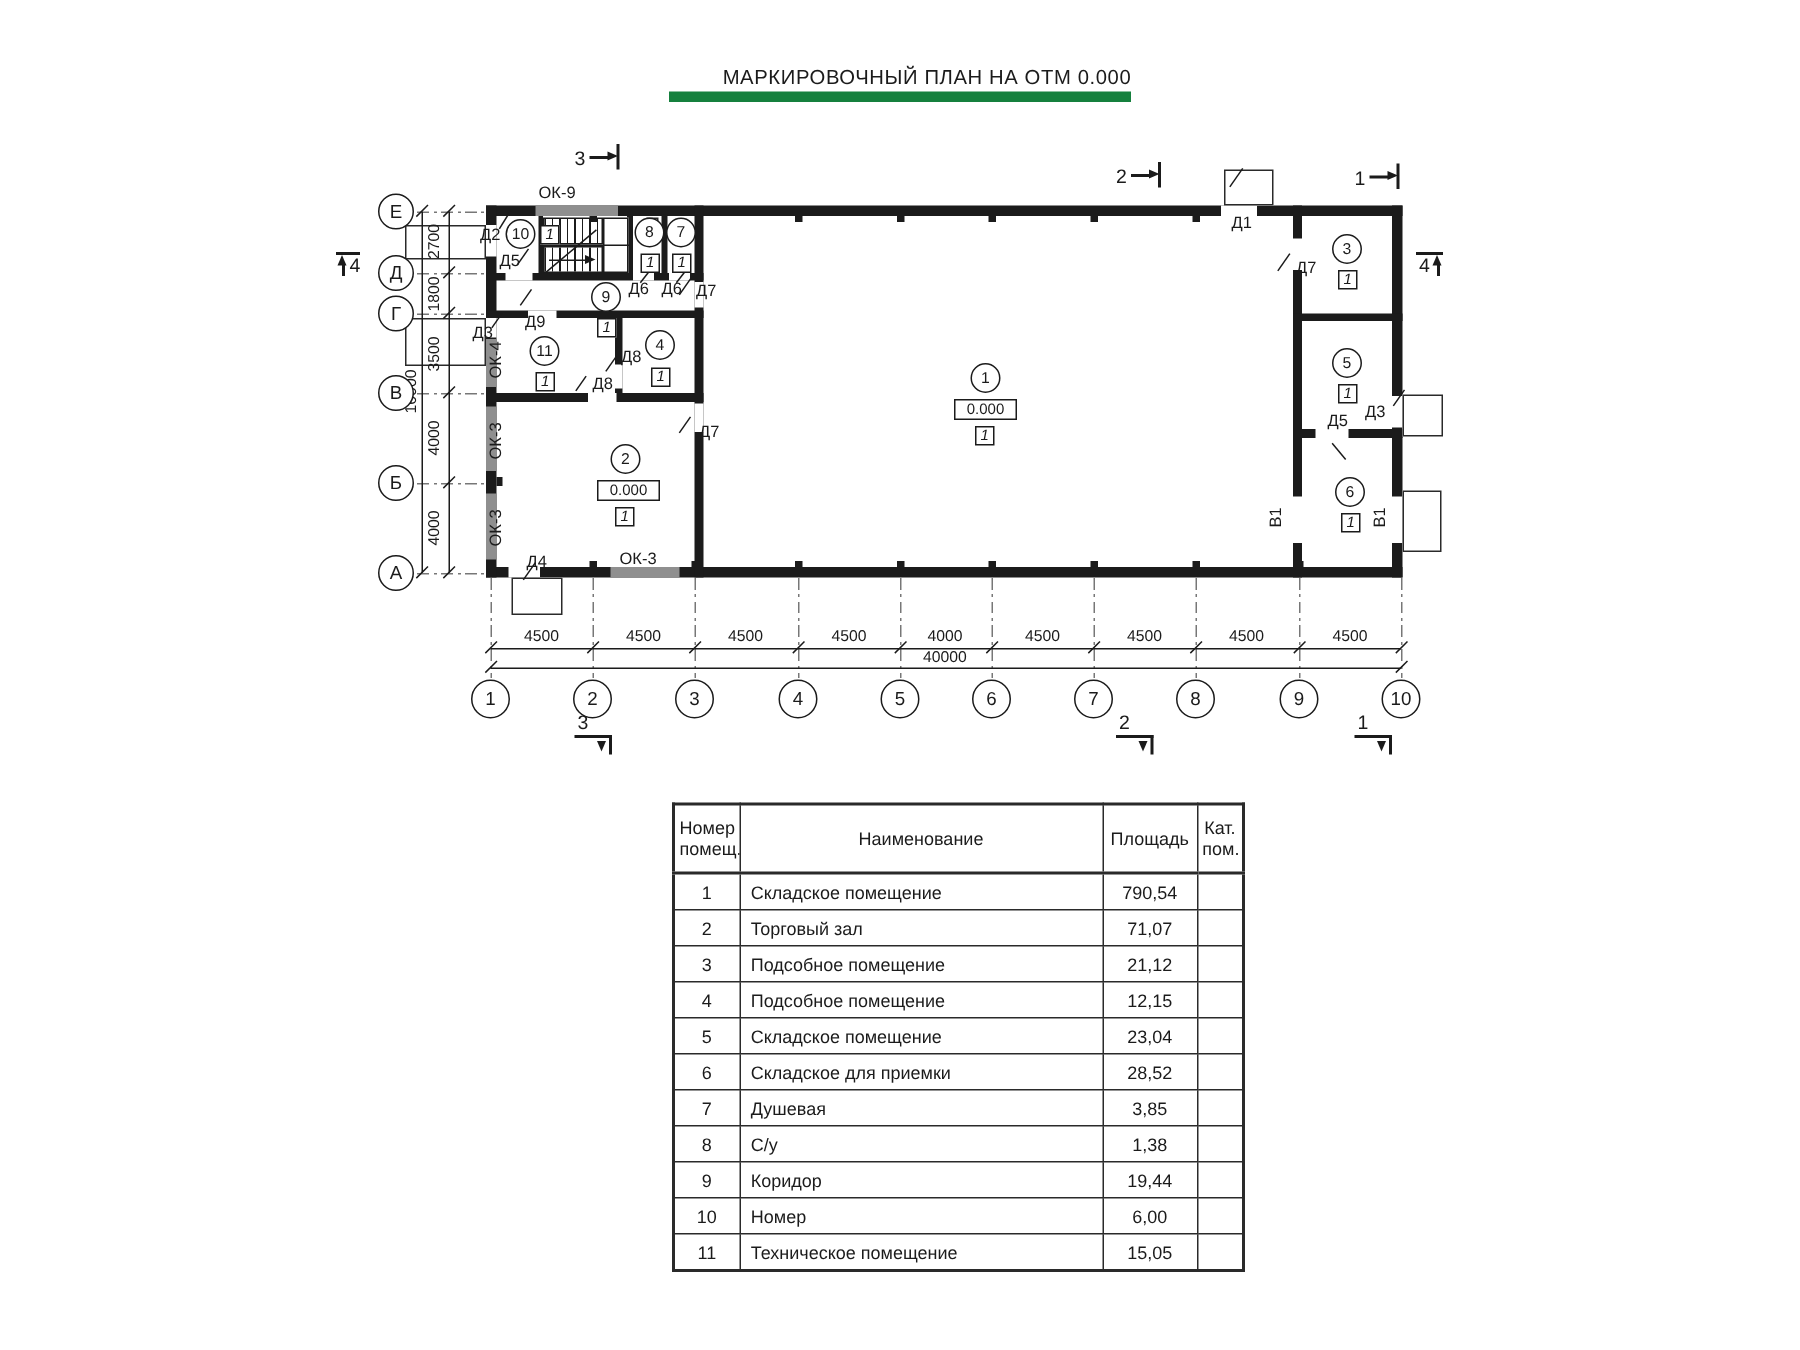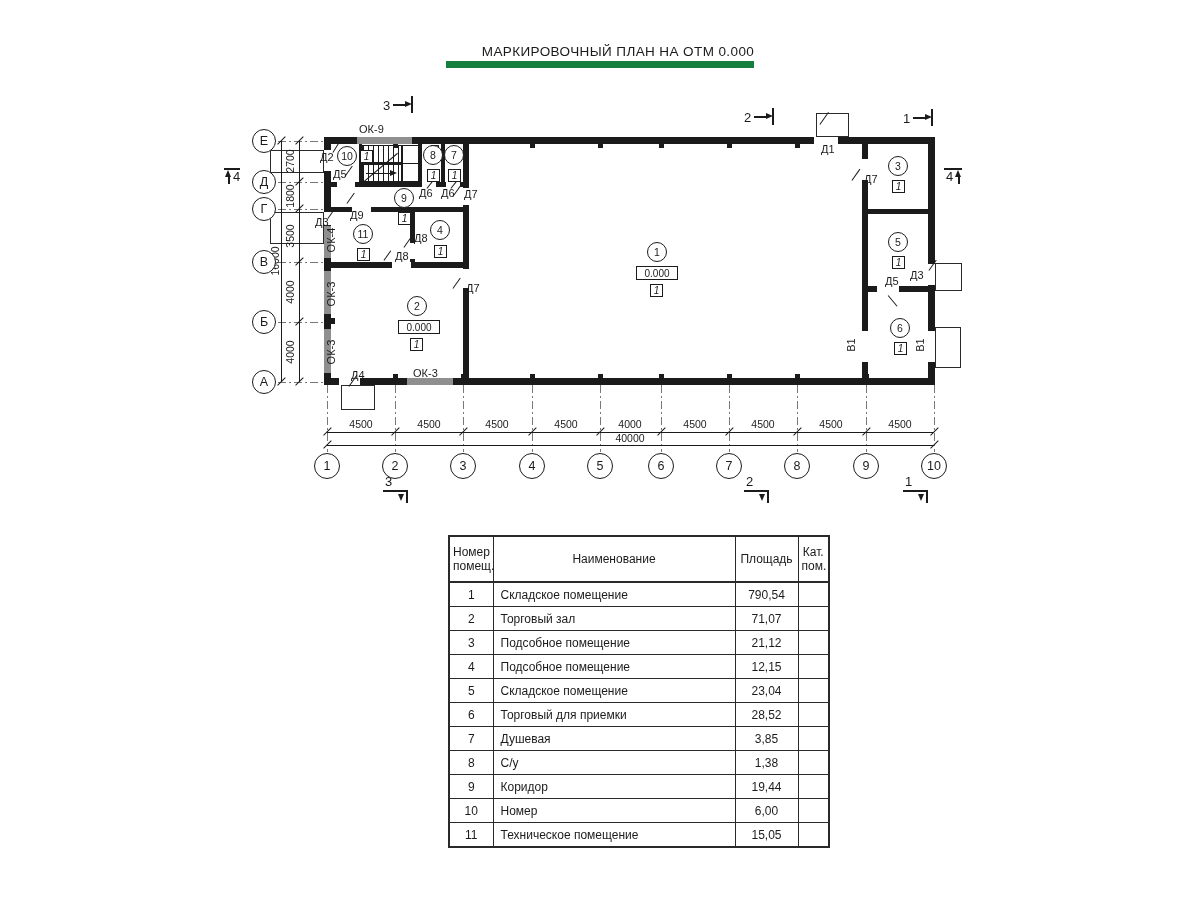--- a/index.html
+++ b/index.html
@@ -348,21 +348,21 @@
           <td class="cat"></td>
         </tr>
         <tr>
           <td class="num">5</td>
           <td class="name">Складское помещение</td>
           <td class="area">23,04</td>
           <td class="cat"></td>
         </tr>
         <tr>
           <td class="num">6</td>
-          <td class="name">Торговый для приемки</td>
+          <td class="name">Складское для приемки</td>
           <td class="area">28,52</td>
           <td class="cat"></td>
         </tr>
         <tr>
           <td class="num">7</td>
           <td class="name">Душевая</td>
           <td class="area">3,85</td>
           <td class="cat"></td>
         </tr>
         <tr>

